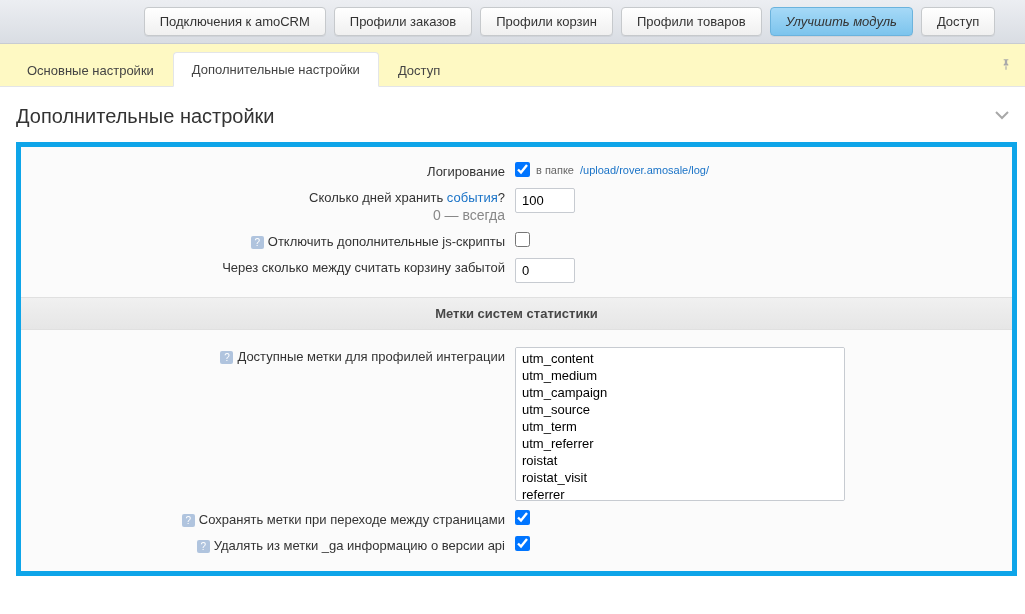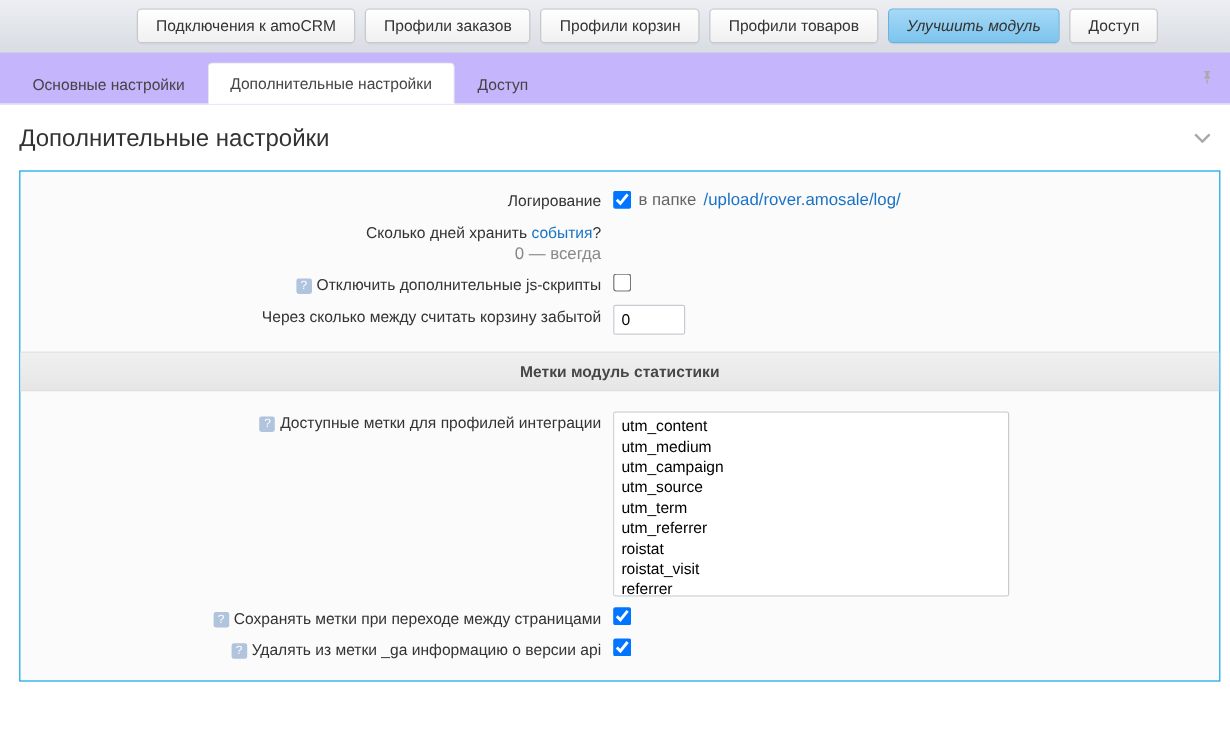--- a/index.html
+++ b/index.html
@@ -9,21 +9,21 @@
     color: #333;
     background: #fff;
     width: 1025px;
   }
   .top-bar {
     background: linear-gradient(#eceef2, #d9dde3);
     padding: 7px 0 7px 0;
     border-bottom: 1px solid #c8ccd2;
     display: flex;
     align-items: center;
-    justify-content: flex-start;
+    justify-content: center;
     padding-left: 114px;
     gap: 8px;
   }
   .top-btn {
     background: linear-gradient(#ffffff, #f0f0f0);
     border: 1px solid #c6c9cc;
     border-radius: 4px;
     padding: 6px 15px;
     font-size: 13px;
     color: #333;
@@ -31,21 +31,21 @@
     box-shadow: 0 1px 0 rgba(0,0,0,0.05);
   }
   .top-btn.primary {
     background: linear-gradient(#a6d9f7, #7cc4ed);
     border-color: #6bb3dd;
     font-style: italic;
   }
   .tabs-row {
     display: flex;
     align-items: flex-end;
-    background: #c4b5fd;
+    background: #fef9c3;
     padding: 8px 8px 0 8px;
     border-bottom: 1px solid #e3e5e8;
     position: relative;
   }
   .tab {
     padding: 9px 18px;
     font-size: 13px;
     color: #444;
     cursor: pointer;
     border: 1px solid transparent;
@@ -76,21 +76,21 @@
     font-size: 20px;
     font-weight: normal;
     color: #333;
   }
   .collapse-icon {
     color: #a8a8a8;
     cursor: pointer;
   }
   .form-panel {
     margin: 0 8px 16px 16px;
-    border: 1px solid #0ea5e9;
+    border: 5px solid #0ea5e9;
     background: #fbfbfb;
     padding-bottom: 14px;
   }
   .form-row {
     display: flex;
     align-items: flex-start;
     padding: 4px 0;
   }
   .form-row.first { padding-top: 14px; }
   .label-col {
@@ -132,21 +132,21 @@
     padding: 4px 6px;
     font-size: 13px;
     width: 60px;
     border-radius: 2px;
   }
   input[type="checkbox"] {
     width: 15px;
     height: 15px;
     cursor: pointer;
   }
-  .small-text { font-size: 14px; color: #666; }
+  .small-text { font-size: 11px; color: #666; }
   a.inline-link { color: #1a73c7; cursor: pointer; }
   .section-bar {
     background: linear-gradient(#f0f0f0, #e6e6e6);
     text-align: center;
     padding: 8px 0;
     font-weight: bold;
     font-size: 13px;
     color: #474747;
     margin: 10px 0 12px 0;
     border-top: 1px solid #e0e0e0;
@@ -205,39 +205,42 @@
     </div>
   </div>
 
   <div class="form-row">
     <div class="label-col">
       <span>
         <span>Сколько дней хранить </span><a class="inline-link">события</a><span>?</span>
       </span>
       <span class="sub">0 — всегда</span>
     </div>
+    <div class="input-col">
+      <input type="text" value="100" style="">
+    </div>
   </div>
 
   <div class="form-row">
     <div class="label-col">
       <span class="help-ico">?</span><span>Отключить дополнительные js-скрипты</span>
     </div>
     <div class="input-col">
       <input type="checkbox" style="">
     </div>
   </div>
 
   <div class="form-row">
     <div class="label-col">Через сколько между считать корзину забытой</div>
     <div class="input-col">
       <input type="text" value="0" style="">
     </div>
   </div>
 
-  <div class="section-bar">Метки модуль статистики</div>
+  <div class="section-bar">Метки систем статистики</div>
 
   <div class="form-row">
     <div class="label-col">
       <span class="help-ico">?</span><span>Доступные метки для профилей интеграции</span>
     </div>
     <div class="input-col">
       <select multiple="" class="multi" id="tags-select">
           <option>utm_content</option>
           <option>utm_medium</option>
           <option>utm_campaign</option>

